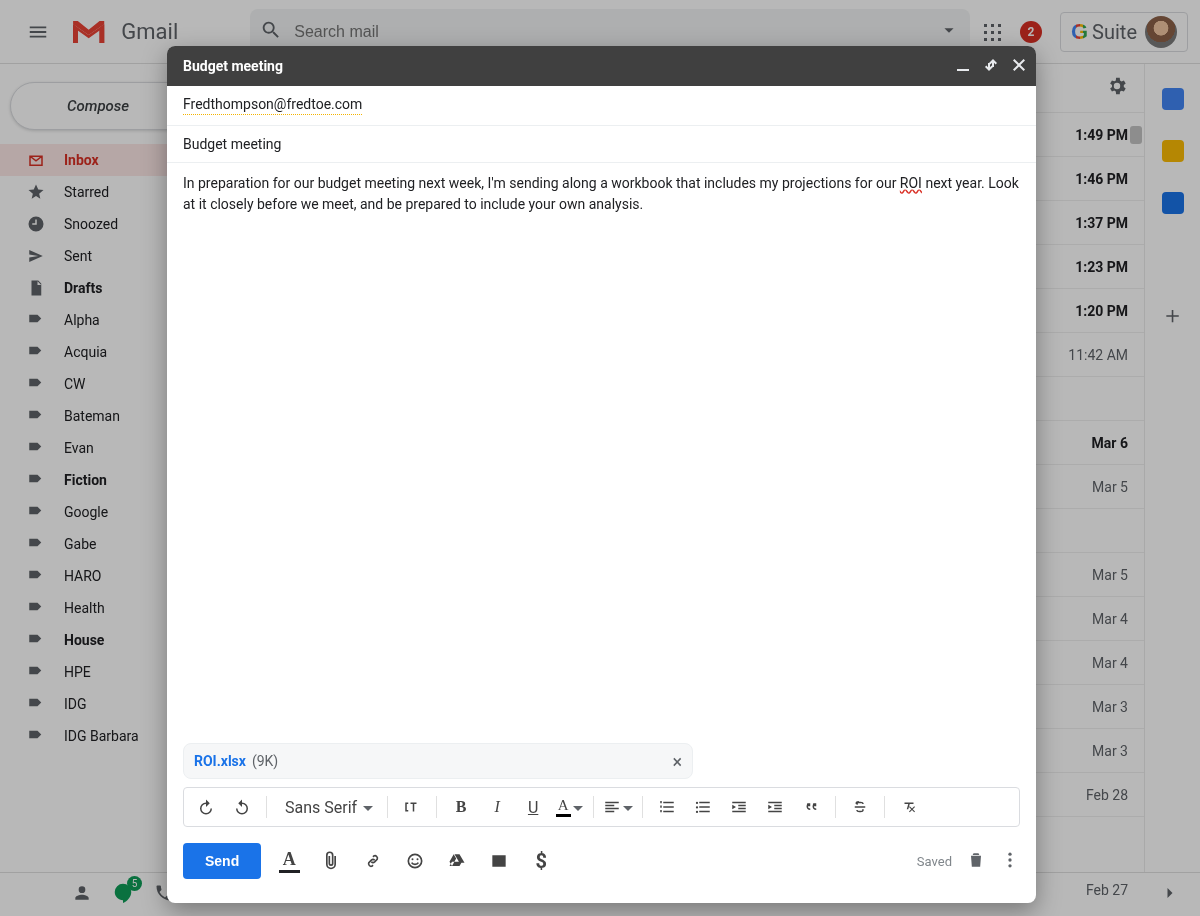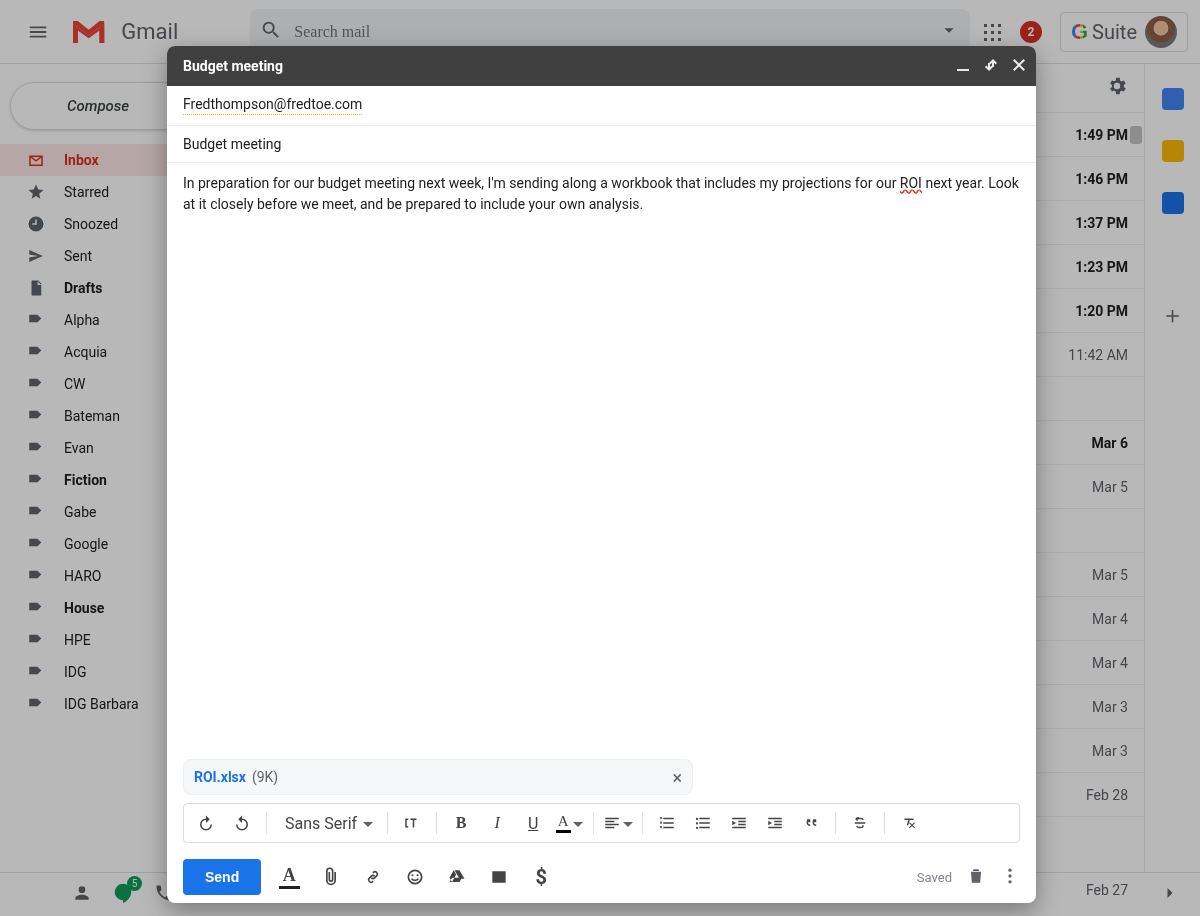--- a/index.html
+++ b/index.html
@@ -32,21 +32,21 @@
   .logo-m svg { height:28px; }
   .app-name { font-size:22px; color:#5f6368; font-weight:400; margin-left:4px; }
   .searchbar {
     flex:1; max-width:720px; height:46px; margin-left:62px;
     background:#f1f3f4; border-radius:8px;
     display:flex; align-items:center; padding:0 10px; gap:12px;
   }
   .searchbar svg { width:22px; height:22px; fill:#5f6368; }
   .searchbar input {
     flex:1; border:0; background:transparent;
-    font-size:16px; color:#c2410c; outline:none;font-family:Liberation Serif, serif;
+    font-size:16px; color:#c2410c; outline:none;
   }
   .searchbar .dd { margin-left:auto; }
   .topbar-right { margin-left:auto; display:flex; align-items:center; gap:18px; }
   .apps-grid { width:20px; height:20px;
     background:
       radial-gradient(circle,#5f6368 2px,transparent 2px) 0 0/7px 7px;
   }
   .notif-badge {
     width:22px; height:22px; border-radius:50%; background:#d93025;
     color:#fff; font-size:12px; font-weight:700;
@@ -188,21 +188,21 @@
     border:1px solid #dadce0; border-radius:4px;
     height:40px; display:flex; align-items:center; padding:0 6px; gap:4px;
     color:#444;
   }
   .c-format .fb { width:32px;height:32px;display:flex;align-items:center;justify-content:center;cursor:pointer;border-radius:4px;}
   .c-format .sep{width:1px;height:22px;background:#e0e0e0;margin:0 4px;}
   .c-format .ff { font-size:16px; padding:0 6px 0 10px; display:flex; align-items:center; gap:6px;}
   .c-format svg{width:18px;height:18px;fill:#444;}
   .c-sendrow {
     display:flex; align-items:center; gap:14px;
-    padding:8px 16px 8px;
+    padding:8px 16px 24px;
   }
   .c-sendrow .send {
     background:#1a73e8; color:#fff; border:0;
     font-size:14px; font-weight:600;
     padding:0 22px; height:36px; border-radius:4px; cursor:pointer;
   }
   .c-sendrow .ib { width:28px;height:28px;display:flex;align-items:center;justify-content:center;cursor:pointer;color:#444;}
   .c-sendrow svg{width:20px;height:20px;fill:#444;}
   .c-sendrow .A-fmt { border-bottom:3px solid #202124; font-family:serif; font-weight:700; font-size:18px; padding:0 4px;}
   .c-sendrow .right { margin-left:auto; display:flex; align-items:center; gap:14px; color:#80868b; font-size:13px;}
@@ -353,37 +353,45 @@
               </svg>
             </span>
                 <span>Fiction</span>
           </li>
           <li class="nav-item">
             <span class="nav-icon">
               <svg viewBox="0 0 24 24">
                 <path d="M3 5h11l5 5-5 5H3z"></path>
               </svg>
             </span>
+                <span>Google</span>
+          </li>
+          <li class="nav-item">
+            <span class="nav-icon">
+              <svg viewBox="0 0 24 24">
+                <path d="M3 5h11l5 5-5 5H3z"></path>
+              </svg>
+            </span>
                 <span>Gabe</span>
           </li>
           <li class="nav-item">
             <span class="nav-icon">
               <svg viewBox="0 0 24 24">
                 <path d="M3 5h11l5 5-5 5H3z"></path>
               </svg>
             </span>
-                <span>Google</span>
-          </li>
-          <li class="nav-item">
-            <span class="nav-icon">
-              <svg viewBox="0 0 24 24">
-                <path d="M3 5h11l5 5-5 5H3z"></path>
-              </svg>
-            </span>
                 <span>HARO</span>
+          </li>
+          <li class="nav-item">
+            <span class="nav-icon">
+              <svg viewBox="0 0 24 24">
+                <path d="M3 5h11l5 5-5 5H3z"></path>
+              </svg>
+            </span>
+                <span>Health</span>
           </li>
           <li class="nav-item bold">
             <span class="nav-icon">
               <svg viewBox="0 0 24 24">
                 <path d="M3 5h11l5 5-5 5H3z"></path>
               </svg>
             </span>
                 <span>House</span>
           </li>
           <li class="nav-item">

